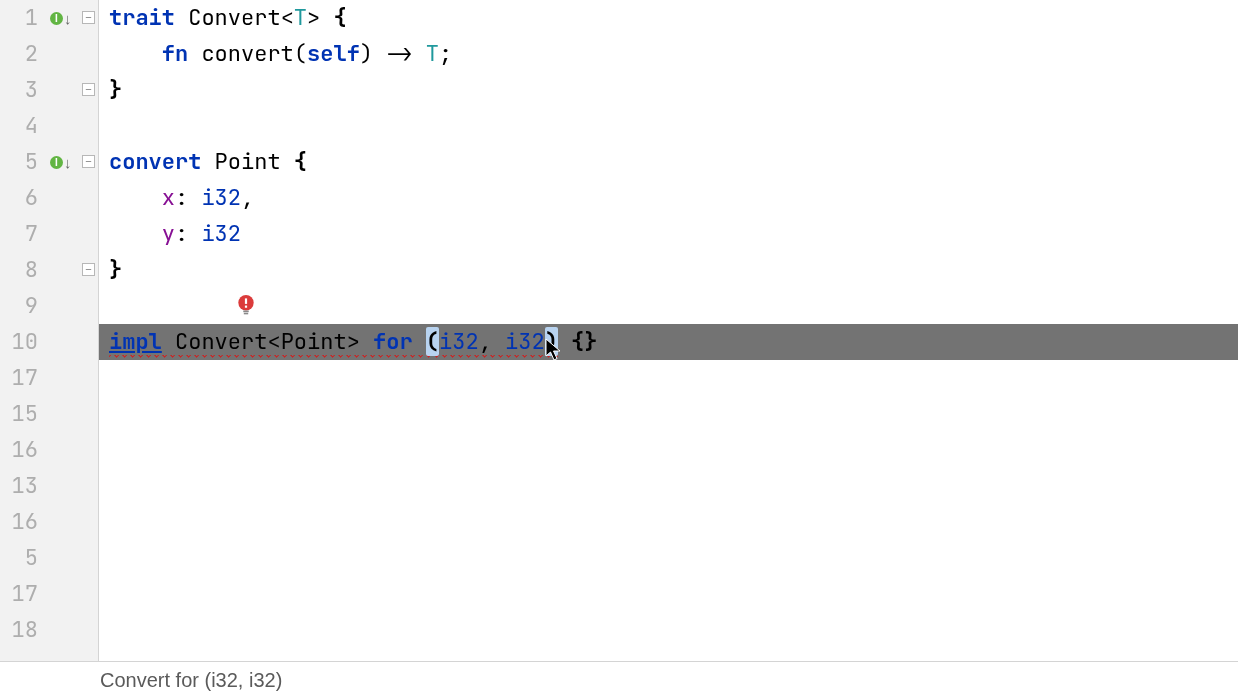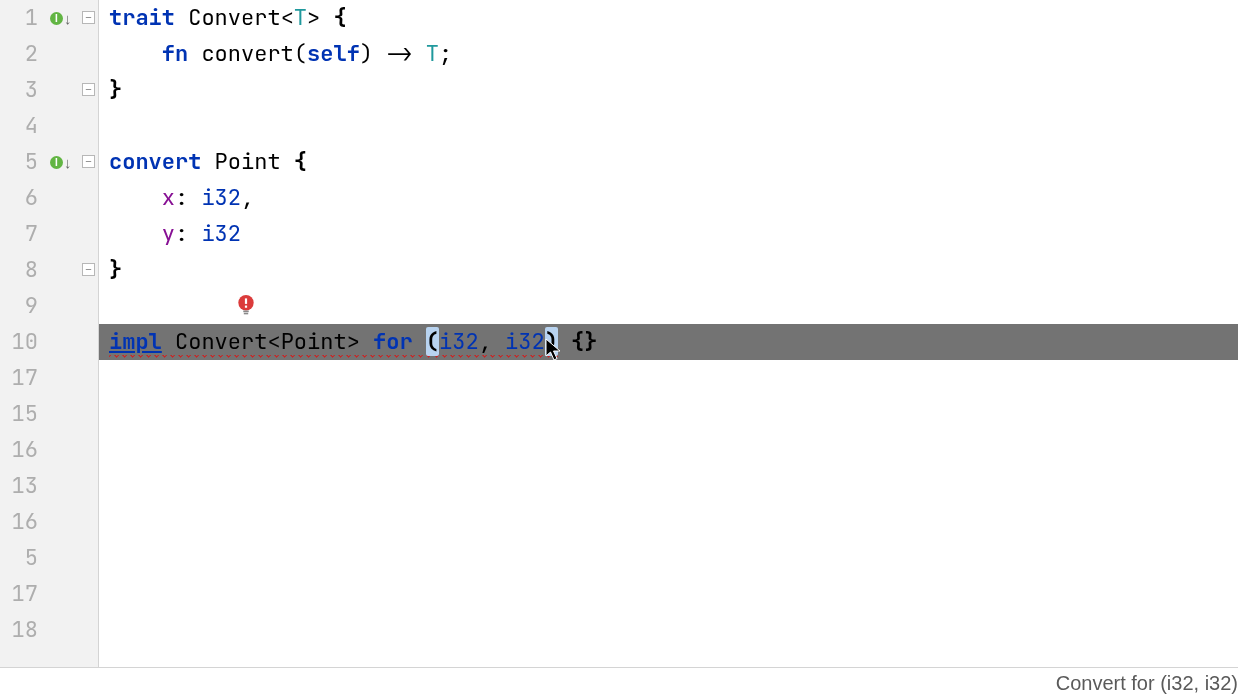--- a/index.html
+++ b/index.html
@@ -115,30 +115,29 @@
   .mouse-cursor {
     position: absolute;
     left: 446px; top: 338px;
     width: 18px; height: 24px;
     z-index: 10;
     pointer-events: none;
   }
   .mouse-cursor svg { width: 18px; height: 24px; }
   
   .breadcrumbs {
-    height: 32px;
+    height: 38px;
     border-top: 1px solid #d4d4d4;
     background: #ffffff;
     display: flex;
     align-items: center;
     padding-left: 100px;
     color: #5a5a5a;
     font-family: -apple-system, "Segoe UI", sans-serif;
     font-size: 20px;
-    justify-content: flex-end;
   }
 </style>
 </head>
 <body>
 
 <div class="editor-wrap">
 
   <div class="gutter-area">
     <div class="line-numbers">
       <div class="row">1</div>

